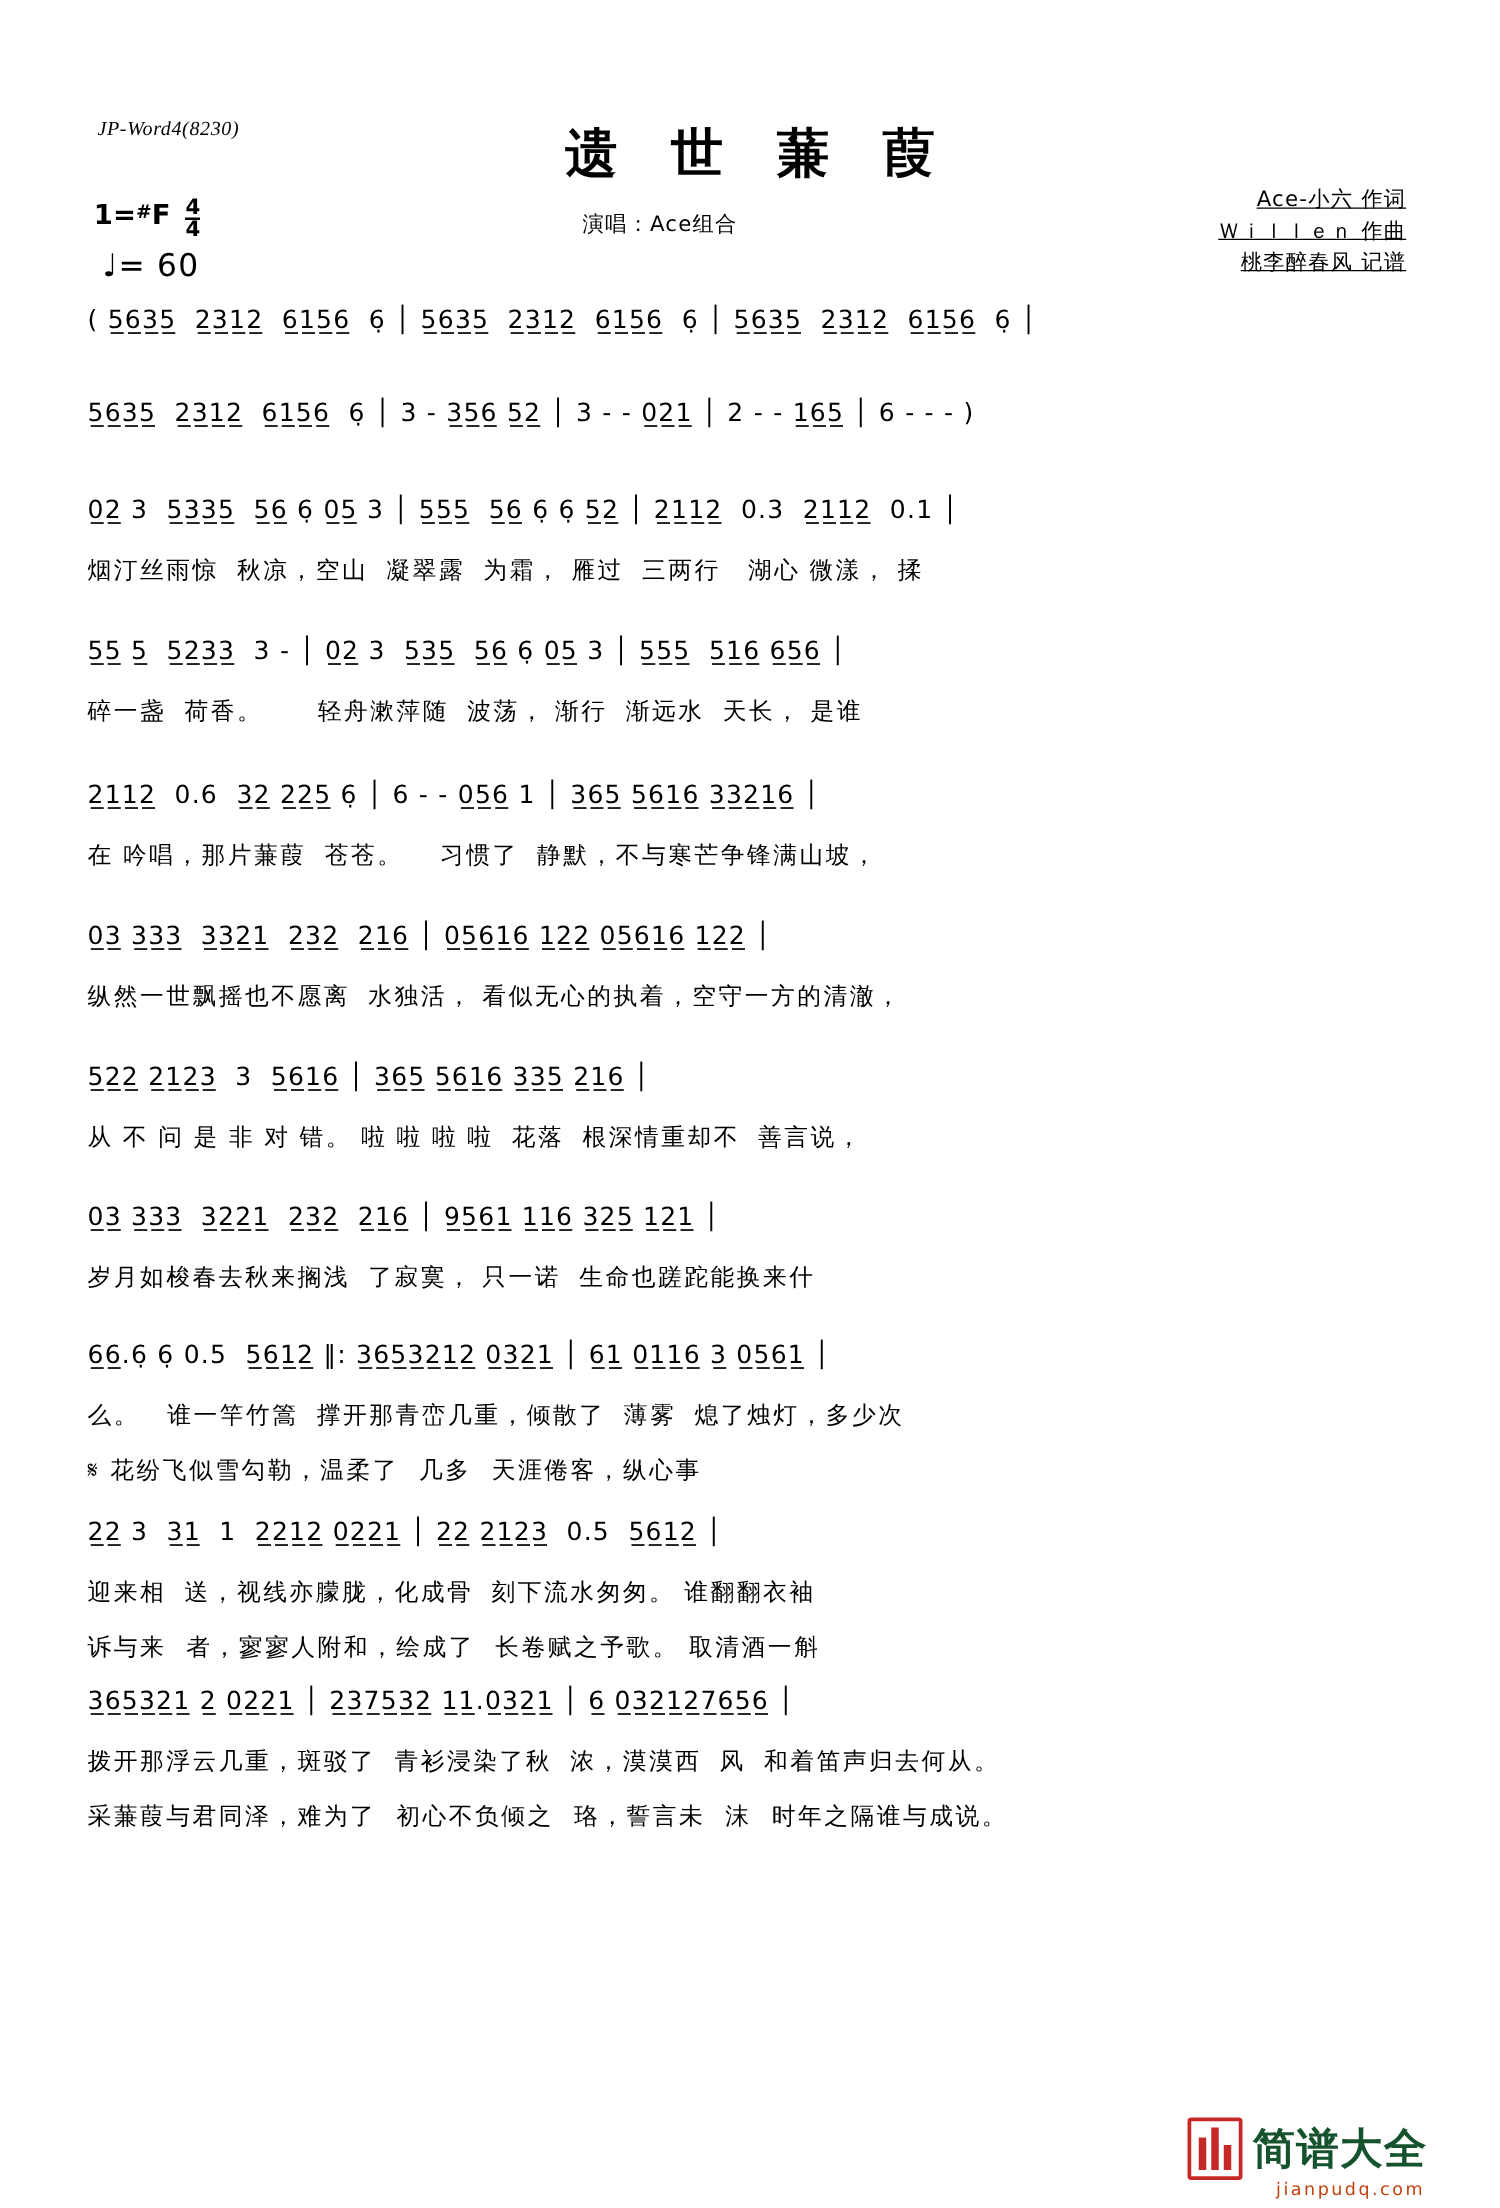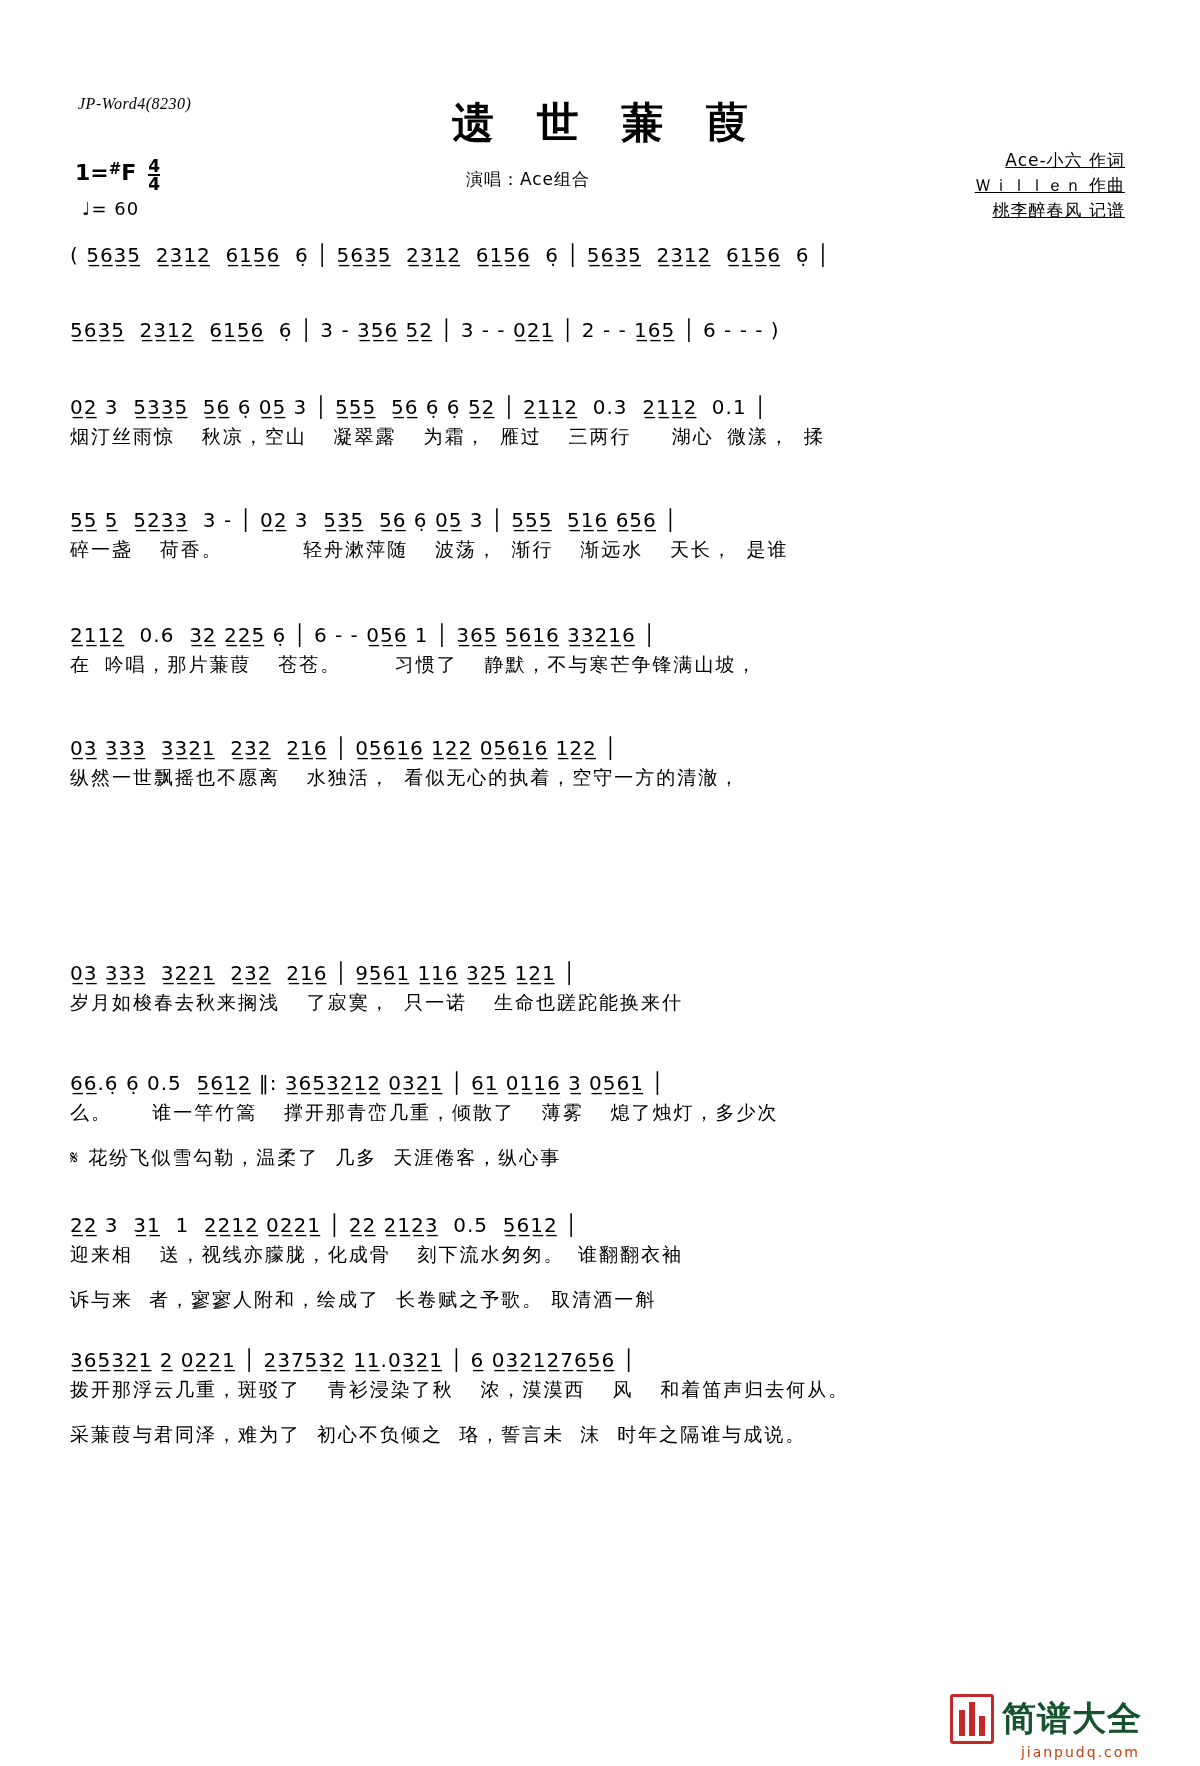--- a/index.html
+++ b/index.html
@@ -87,44 +87,44 @@
     position: relative;
     top: -1px;
   }
   .keysig .meter .num { display: block; }
   .keysig .meter .den { display: block; border-top: 2px solid #000; padding-top: 1px; }
   .tempo {
     position: absolute;
     left: 82px;
     top: 198px;
     font-family: "DejaVu Sans", sans-serif;
-    font-size: 18px;
+    font-size: 25px;
     letter-spacing: 1px;
   }
 
   
   .row {
     position: absolute;
     left: 70px;
     width: 1060px;
   }
   .notes {
     font-family: "DejaVu Sans", sans-serif;
     font-size: 20px;
     letter-spacing: 1px;
     white-space: pre;
     line-height: 30px;
   }
   .lyrics {
-    font-family: Liberation Mono, monospace;
+    font-family: Liberation Sans, sans-serif;
     font-size: 19px;
     letter-spacing: 2px;
     white-space: pre;
     line-height: 28px;
-    margin-top: 2px;
+    margin-top: 21px;
   }
   .lyrics2 {
     font-family: "DejaVu Sans", sans-serif;
     font-size: 19px;
     letter-spacing: 2px;
     white-space: pre;
     line-height: 28px;
     margin-top: 15px;
   }
   .watermark {
@@ -216,20 +216,24 @@
   <div class="row" style="top:620px">
     <div class="notes">2̲1̲1̲2̲  0.6  3̲2̲ 2̲2̲5̲ 6̣ │ 6 - - 0̲5̲6̲ 1 │ 3̲6̲5̲ 5̲6̲1̲6̲ 3̲3̲2̲1̲6̲ │</div>
     <div class="lyrics">在 吟唱，那片蒹葭  苍苍。    习惯了  静默，不与寒芒争锋满山坡，</div>
   </div>
 
   <div class="row" style="top:733px">
     <div class="notes">0̲3̲ 3̲3̲3̲  3̲3̲2̲1̲  2̲3̲2̲  2̲1̲6̲ │ 0̲5̲6̲1̲6̲ 1̲2̲2̲ 0̲5̲6̲1̲6̲ 1̲2̲2̲ │</div>
     <div class="lyrics">纵然一世飘摇也不愿离  水独活， 看似无心的执着，空守一方的清澈，</div>
   </div>
 
+  <div class="row" style="top:846px">
+    <div class="notes">5̲2̲2̲ 2̲1̲2̲3̲  3  5̲6̲1̲6̲ │ 3̲6̲5̲ 5̲6̲1̲6̲ 3̲3̲5̲ 2̲1̲6̲ │</div>
+    <div class="lyrics">从 不 问 是 非 对 错。 啦 啦 啦 啦  花落  根深情重却不  善言说，</div>
+  </div>
 
   <div class="row" style="top:958px">
     <div class="notes">0̲3̲ 3̲3̲3̲  3̲2̲2̲1̲  2̲3̲2̲  2̲1̲6̲ │ 9̲5̲6̲1̲ 1̲1̲6̲ 3̲2̲5̲ 1̲2̲1̲ │</div>
     <div class="lyrics">岁月如梭春去秋来搁浅  了寂寞， 只一诺  生命也蹉跎能换来什</div>
   </div>
 
   <div class="row" style="top:1068px">
     <div class="notes">6̲6̲.6̣ 6̣ 0.5  5̲6̲1̲2̲ ‖: 3̲6̲5̲3̲2̲1̲2̲ 0̲3̲2̲1̲ │ 6̲1̲ 0̲1̲1̲6̲ 3̲ 0̲5̲6̲1̲ │</div>
     <div class="lyrics">么。   谁一竿竹篙  撑开那青峦几重，倾散了  薄雾  熄了烛灯，多少次</div>
     <div class="lyrics2">𝄋 花纷飞似雪勾勒，温柔了  几多  天涯倦客，纵心事</div>

